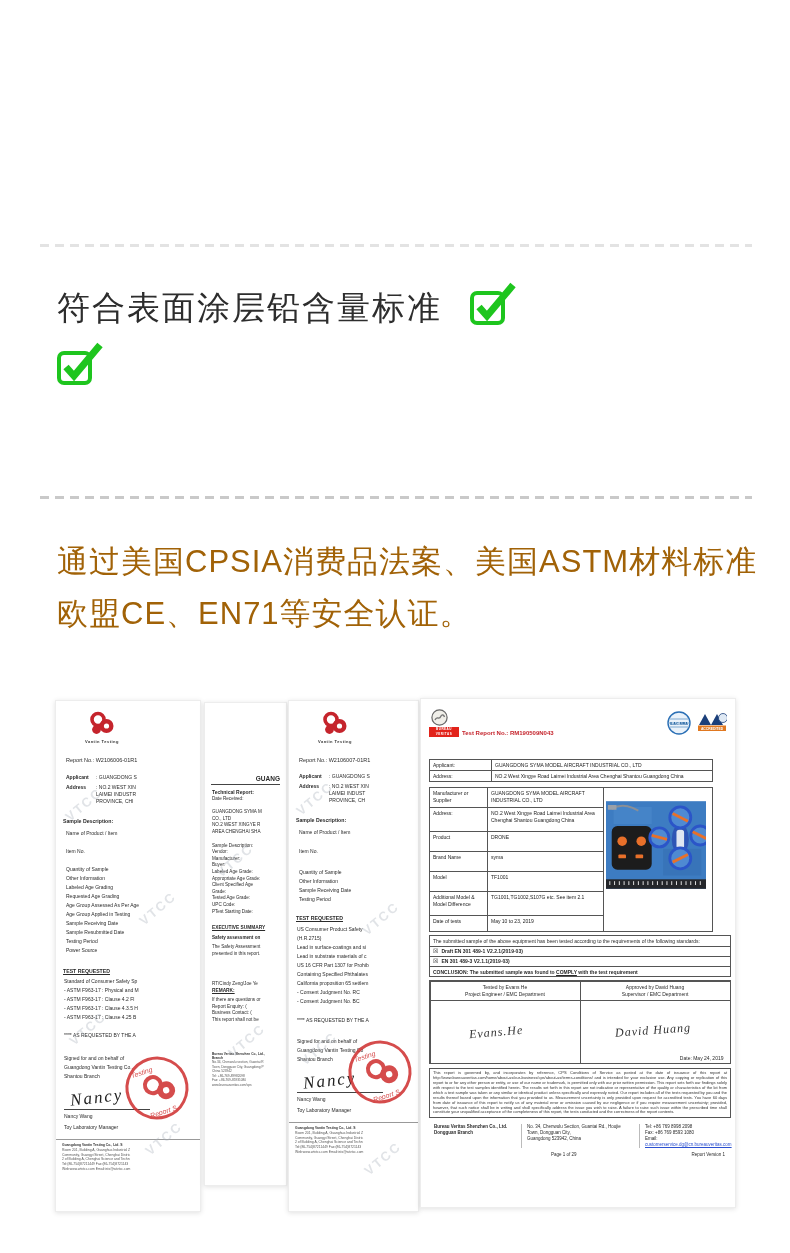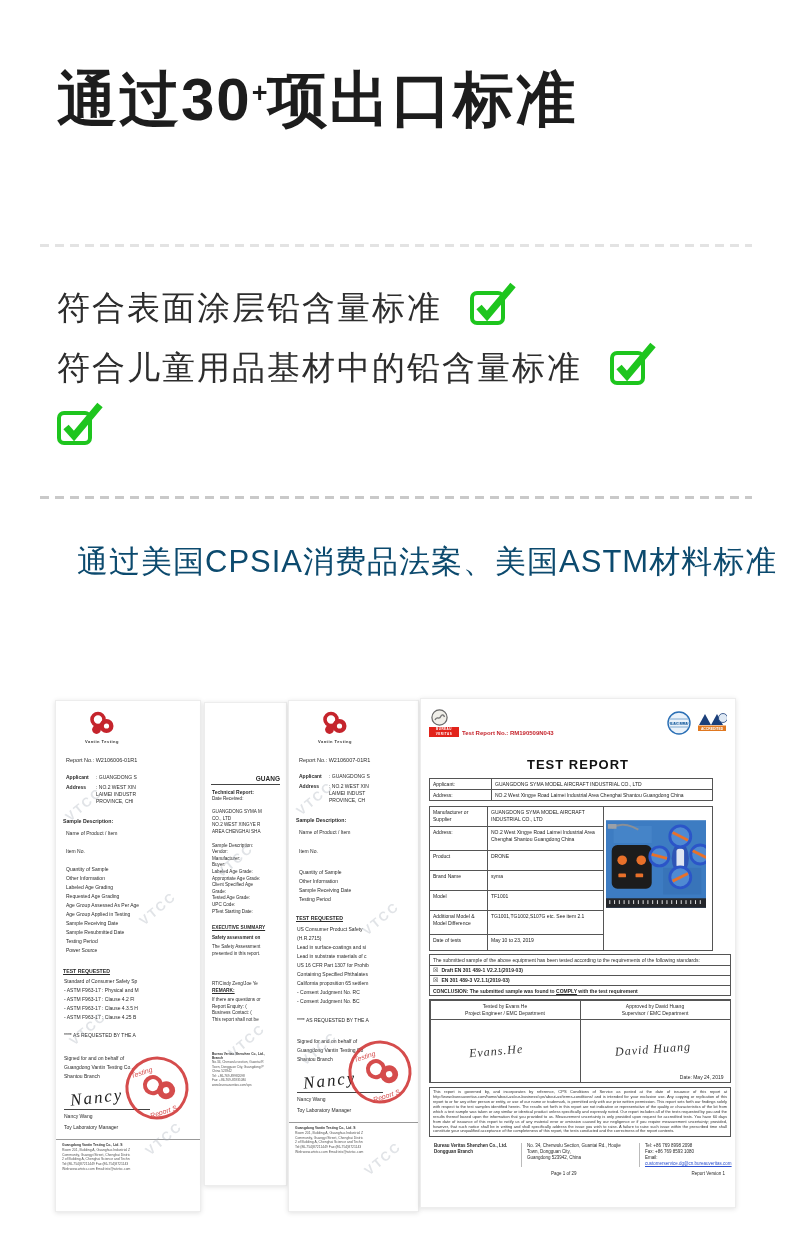--- a/index.html
+++ b/index.html
@@ -21,21 +21,21 @@
     background: repeating-linear-gradient(90deg,#dcdcdc 0 9px, transparent 9px 15px); }
   #div1 { top:244px; opacity:.8; }
   #div2 { top:496px; background: repeating-linear-gradient(90deg,#c9c9c9 0 9px, transparent 9px 15px); }
   
   #checklist { position:absolute; left:57px; top:284px; }
   .chk-row { display:flex; align-items:center; gap:28px; height:48px; margin-bottom:12px;
              font-size:33px; letter-spacing:2px; color:#2d2d2d; font-weight:500; }
   .chk-icon { width:46px; height:44px; margin-top:-8px; flex:0 0 auto; }
   
   #note { position:absolute; left:57px; top:536px; font-size:31px; line-height:52px;
-          color:#0c4a6e; font-weight:500; letter-spacing:1px;margin-left:20px; }
+          color:#a16207; font-weight:500; letter-spacing:1px; }
   
   .paper { position:absolute; background:#fff; border:1px solid #ededed;
            box-shadow:0 1px 5px rgba(0,0,0,.12); overflow:hidden; font-size:5px; color:#2a2a2a; }
   #paperA { left:55px;  top:700px; width:146px; height:512px; }
   #paperB { left:204px; top:702px; width:83px;  height:484px; }
   #paperC { left:288px; top:700px; width:131px; height:512px; }
   #paperD { left:420px; top:698px; width:316px; height:510px; }
   .wm { position:absolute; font-weight:bold; font-size:13px; letter-spacing:2px;
         color:#aab2bc; opacity:.35; transform:rotate(-40deg); pointer-events:none; }
   .b { font-weight:bold; }
@@ -108,52 +108,45 @@
   .df-ct { width:92px; }
   .df-email { color:#2a4fd0; text-decoration:underline; }
   .d-pageline { position:relative; margin-top:4px; height:8px; font-size:4.5px; }
   .d-page { position:absolute; left:130px; }
   .d-ver { position:absolute; right:10px; }
 </style>
 </head>
 <body>
 
 <div id="hero">
-  <div><span>通过30</span><sup>+</sup><span>项出口标准</span></div>
 </div>
 
 <div id="div1" class="dashline"></div>
 
 <div id="checklist">
   <div class="chk-row">
     <span>符合表面涂层铅含量标准</span>
     <svg class="chk-icon" viewBox="0 0 46 44">
       <rect x="2" y="11" width="31" height="30" rx="5" fill="none" stroke="#1ec51e" stroke-width="4"></rect>
       <path d="M9 25 L17 34 L43 3" fill="none" stroke="#1ec51e" stroke-width="7"></path>
     </svg>
   </div>
   <div class="chk-row">
-    <span>符合儿童用品基材中的铅含量标准</span>
     <svg class="chk-icon" viewBox="0 0 46 44">
       <rect x="2" y="11" width="31" height="30" rx="5" fill="none" stroke="#1ec51e" stroke-width="4"></rect>
       <path d="M9 25 L17 34 L43 3" fill="none" stroke="#1ec51e" stroke-width="7"></path>
     </svg>
   </div>
-  <div class="chk-row">
-    <svg class="chk-icon" viewBox="0 0 46 44">
-      <rect x="2" y="11" width="31" height="30" rx="5" fill="none" stroke="#1ec51e" stroke-width="4"></rect>
-      <path d="M9 25 L17 34 L43 3" fill="none" stroke="#1ec51e" stroke-width="7"></path>
-    </svg>
-  </div>
 </div>
 
 <div id="div2" class="dashline"></div>
 
 <div id="note">
   <div>通过美国CPSIA消费品法案、美国ASTM材料标准</div>
+  <div>欧盟CE、EN71等安全认证。</div>
 </div>
 
 <div id="paperA" class="paper">
   <span class="wm" style="left:6px;top:96px;">VTCC</span>
   <span class="wm" style="left:80px;top:200px;">VTCC</span>
   <span class="wm" style="left:10px;top:320px;">VTCC</span>
   <span class="wm" style="left:86px;top:430px;">VTCC</span>
   <div class="v-logo">
     <svg width="30" height="26" viewBox="0 0 30 26">
       <circle cx="11" cy="8.5" r="6" fill="none" stroke="#c5242c" stroke-width="3.6"></circle>
@@ -382,21 +375,20 @@
       <svg width="30" height="22" viewBox="0 0 30 22">
         <path d="M2 13 L8 2 L14 13 Z" fill="#1b3f7a"></path>
         <path d="M14 13 L20 2 L26 13 Z" fill="#1b3f7a"></path>
         <circle cx="26" cy="6" r="4.5" fill="#dfe9f4" stroke="#1b3f7a" stroke-width="0.8"></circle>
         <rect x="1" y="13.5" width="28" height="5.5" fill="#e07820"></rect>
         <text x="15" y="17.8" font-size="3.4" text-anchor="middle" fill="#fff" font-weight="bold">ACCREDITED</text>
       </svg>
     </div>
   </div>
 
-  <div class="d-title">TEST REPORT</div>
 
   <table class="dt" id="t1">
     <tbody>
         <tr>
       <td class="lbl">Applicant:</td>
       <td>GUANGDONG SYMA MODEL AIRCRAFT INDUSTRIAL CO., LTD</td>
     </tr>
     <tr>
       <td class="lbl">Address:</td>
       <td>NO.2 West Xingye Road Laimei Industrial Area Chenghai Shantou Guangdong China</td>

